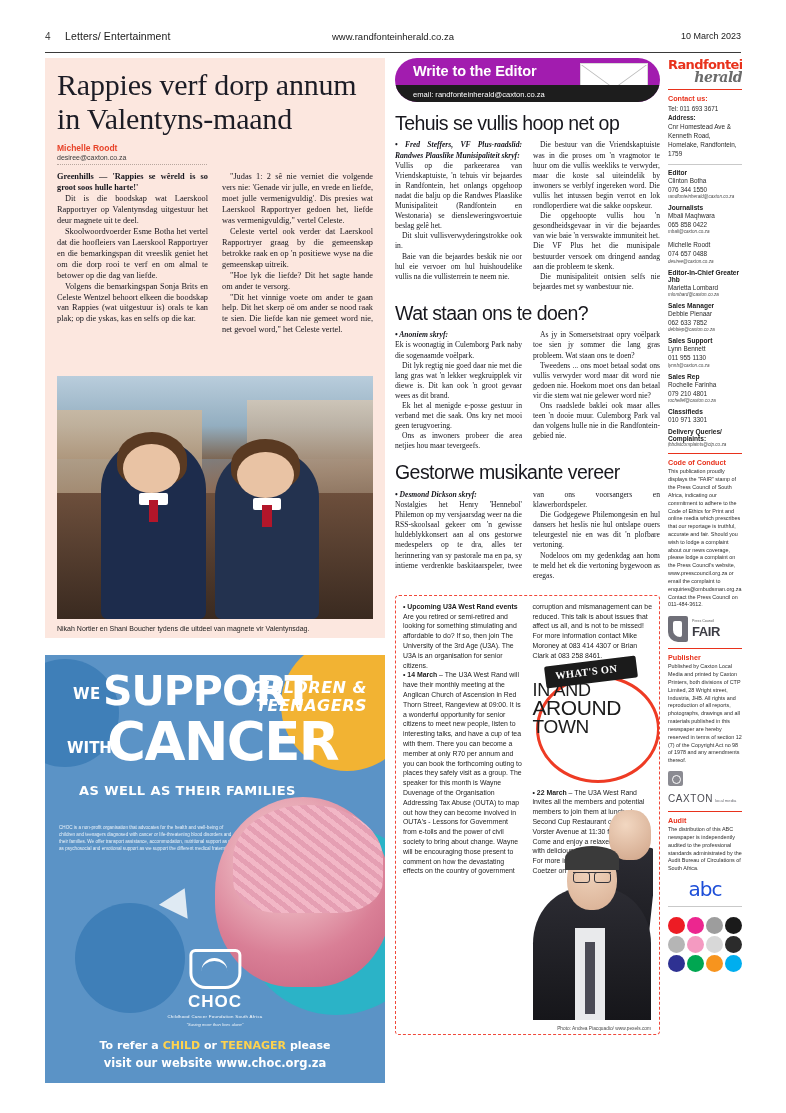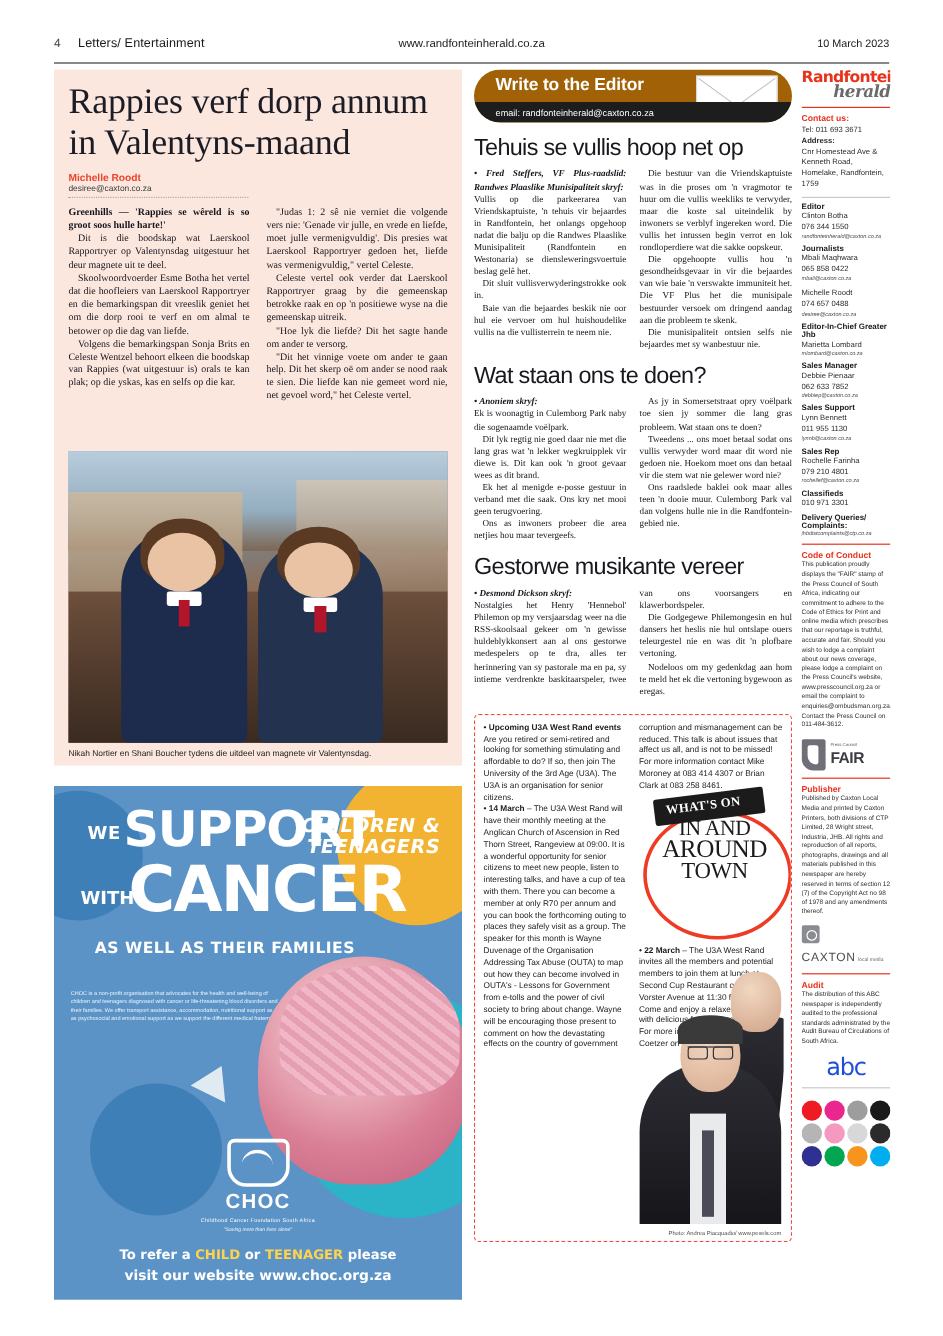--- a/index.html
+++ b/index.html
@@ -283,21 +283,21 @@
   .choc .refer .hi { color:#ffd34d; }
   .choc .site {
     font-size:11.5px; font-weight:bold; margin-top:4px;
     font-family:"DejaVu Sans", sans-serif;
   }
 
   
   .wte {
     position: relative;
     height: 44px;
-    background: #a16207;
+    background: #a21caf;
     border-radius: 22px;
     overflow: hidden;
   }
   .wte .title {
     position:absolute; left: 18px; top: 5px;
     color:#fff; font-size: 14.5px; font-weight: bold;
     letter-spacing: -0.1px;
   }
   .wte .strip {
     position:absolute; left:0; bottom:0; width:100%; height:17px;
@@ -385,22 +385,21 @@
     border-radius: 2px;
   }
   .whatson .ribbon span {
     position:absolute; left:10px; top:4px;
     color:#fff; font-size:10.5px; font-weight:bold;
     font-family:"Liberation Serif", serif;
     letter-spacing:.3px;
   }
   .whatson .lines {
     position:absolute; left:0; top:21px; width:100%;
-    text-align:center;
-    font-family:Liberation Serif, serif;
+    font-family:Liberation Sans, sans-serif;
     color:#1b1b1b;
     line-height:0.94;
   }
   .whatson .l1{ font-size:18px; letter-spacing:-.3px;}
   .whatson .l2{ font-size:21px; letter-spacing:-.4px;}
   .whatson .l3{ font-size:19px; letter-spacing:-.3px;}
   .ev-photo {
     position:absolute; right:6px; bottom:14px;
     width:126px; height:230px;
     overflow:hidden;

